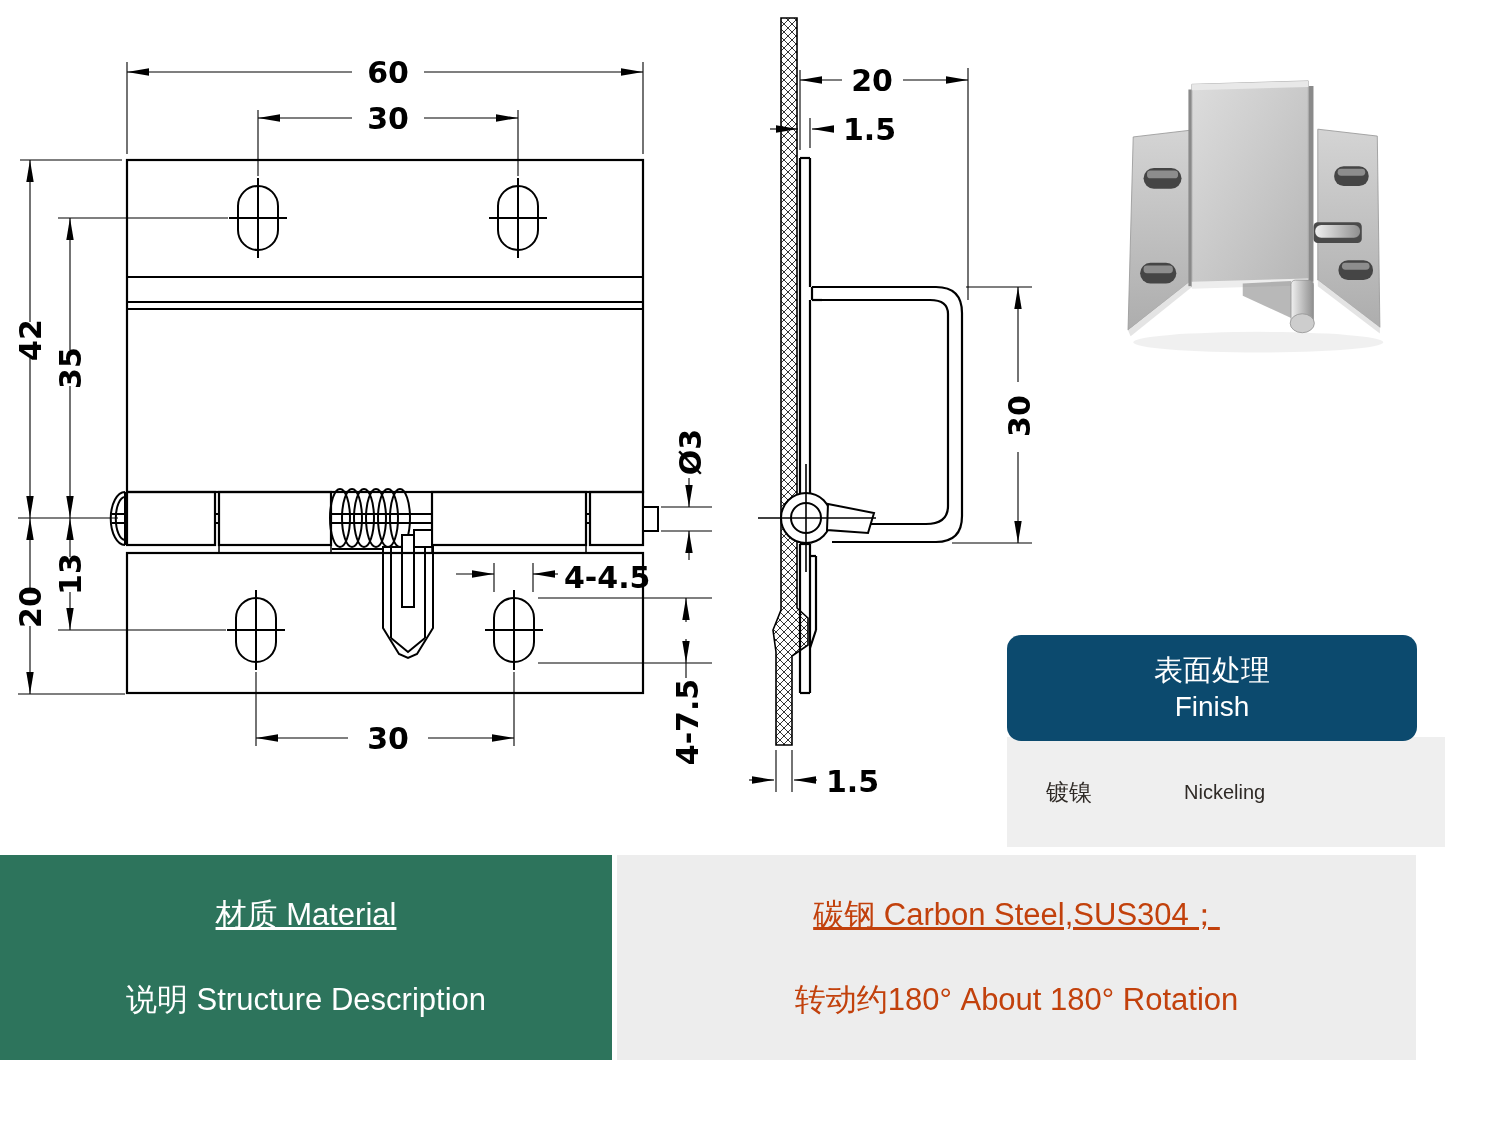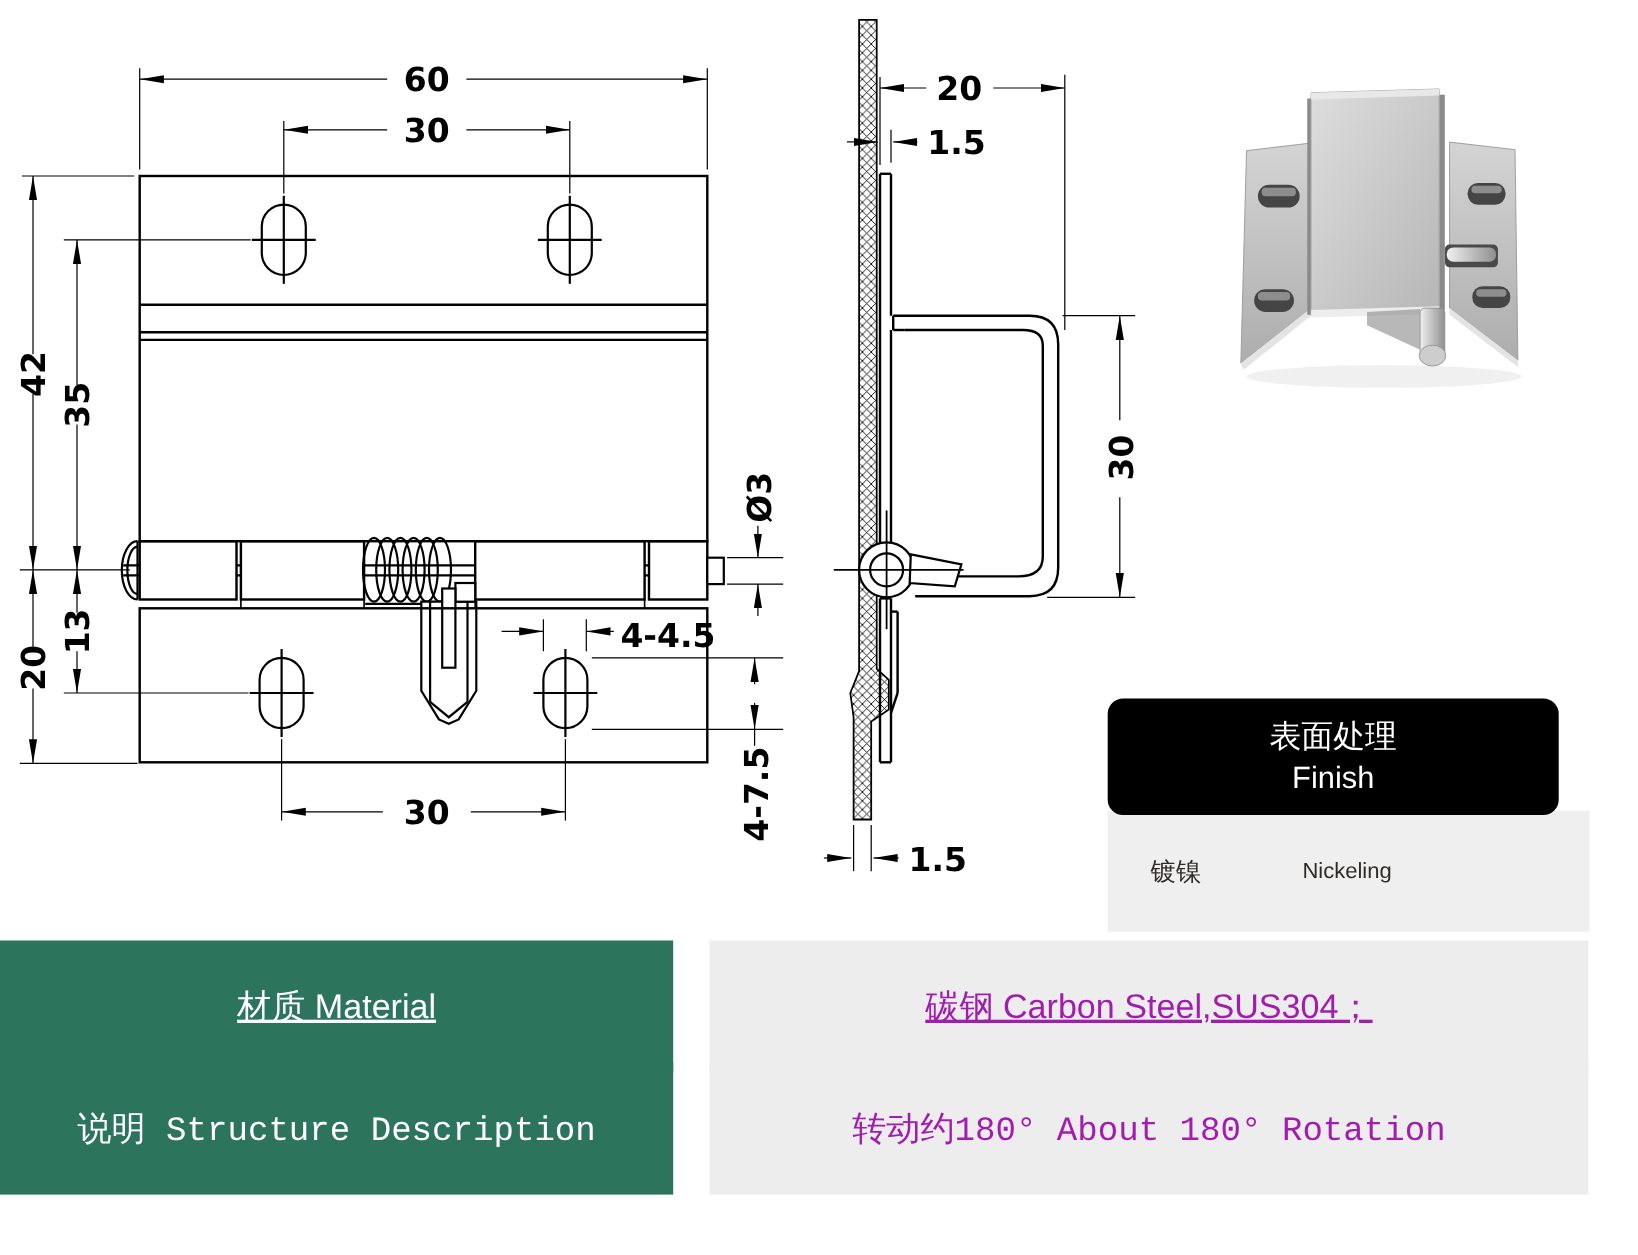--- a/index.html
+++ b/index.html
@@ -2,36 +2,36 @@
 <html><head>
 <meta charset="utf-8">
 <style>
   html,body{margin:0;padding:0;background:#fff;}
   body{width:1489px;height:1141px;position:relative;overflow:hidden;
        font-family:"Liberation Sans",sans-serif;}
   .abs{position:absolute;}
   svg text{font-family:"DejaVu Sans","Liberation Sans",sans-serif;font-weight:600;
            font-size:30px;fill:#000;}
   
-  .finish-head{left:1007px;top:635px;width:410px;height:106px;background:#000000;
+  .finish-head{left:1007px;top:635px;width:410px;height:106px;background:#0c4a6e;
     border-radius:14px;color:#fff;display:flex;flex-direction:column;justify-content:center;
     align-items:center;text-align:center;z-index:2;}
   .finish-head .l1{font-size:29px;line-height:38px;}
   .finish-head .l2{font-size:28px;line-height:36px;}
   .finish-body{left:1007px;top:737px;width:438px;height:110px;background:#efefef;z-index:1;
     display:flex;flex-direction:column;justify-content:center;color:#2f2a26;}
   .finish-row{display:flex;align-items:center;height:50px;padding-left:39px;}
   .finish-row .cn{width:118px;font-size:23px;}
   .finish-row .en{font-size:20px;margin-left:20px;}
   
   .spec-label{width:612px;height:120px;background:#2d745c;color:#fff;display:flex;
     align-items:center;justify-content:center;font-size:31px;}
-  .spec-value{left:617px;width:799px;height:120px;background:#ededed;color:#a21caf;
-    display:flex;align-items:center;justify-content:center;font-size:31px;margin-left:28px;}
-  .r1{top:855px;text-decoration:underline;} .r2{top:966px;font-family:Liberation Mono, monospace;}
+  .spec-value{left:617px;width:799px;height:120px;background:#ededed;color:#c2410c;
+    display:flex;align-items:center;justify-content:center;font-size:31px;}
+  .r1{top:855px;text-decoration:underline;} .r2{top:940px;}
 </style>
 </head>
 <body>
 
 <svg class="abs" style="left:0;top:0" width="1050" height="860" viewBox="0 0 1050 860">
   <defs>
     <marker id="arr" markerUnits="userSpaceOnUse" markerWidth="22" markerHeight="9" viewBox="0 0 22 9" refX="22" refY="4.5" orient="auto">
       <path d="M22,4.5 L0,0.8 L0,8.2 Z" fill="#000"></path>
     </marker>
     <pattern id="hatch" width="8" height="8" patternUnits="userSpaceOnUse" patternTransform="rotate(0)">

